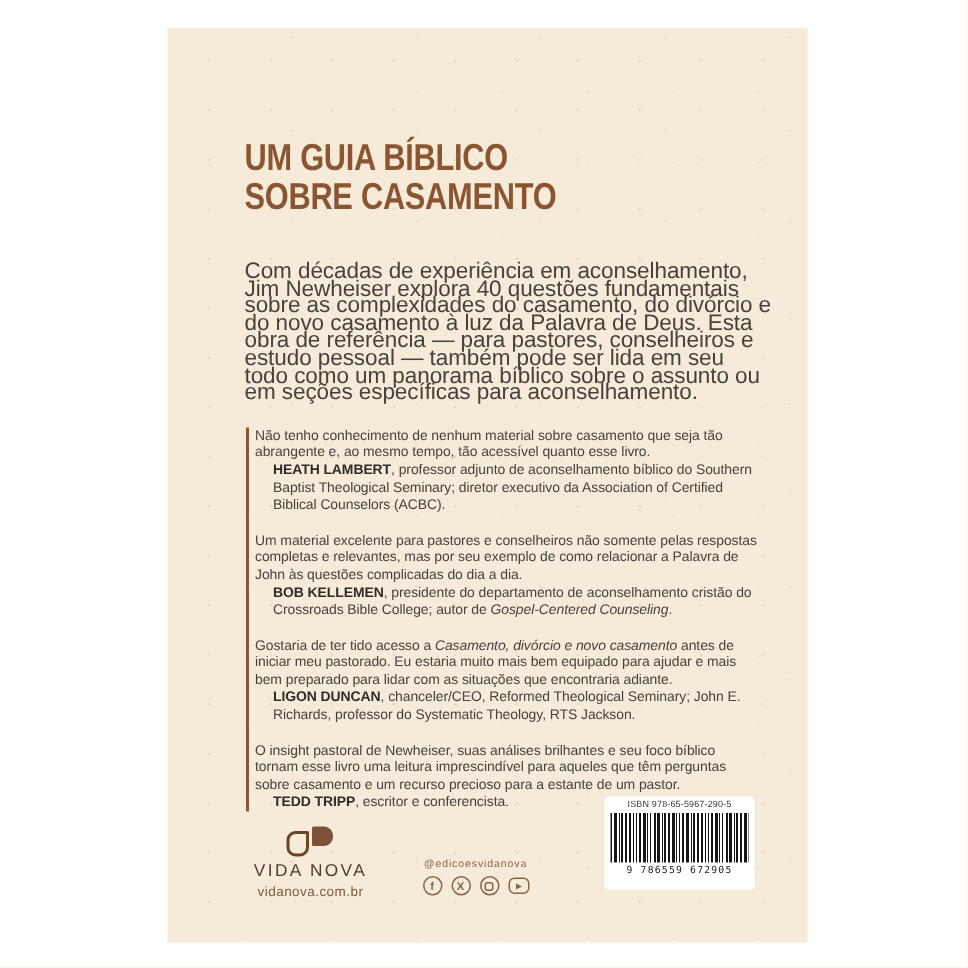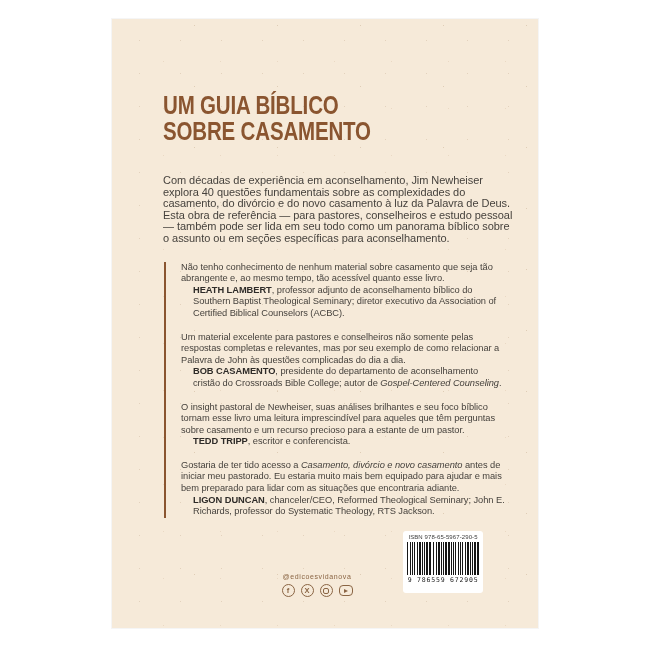--- a/index.html
+++ b/index.html
@@ -26,27 +26,27 @@
   }
   .title { color:#8a5530; line-height:26px;margin-top:40px; }
   .title .tline {
     display:block; font-size:25px; font-weight:700;
     letter-spacing:-0.2px; transform:scaleX(0.82); transform-origin:left;
     white-space:nowrap;
   }
   .intro {
     margin-top:31px;
     width:352px;
-    font-size:11px; line-height:11.6px; letter-spacing:-0.05px;
+    font-size:15px; line-height:11.6px; letter-spacing:-0.05px;
     color:#46423d;
   }
   .testimonials {
     margin-top:17px; margin-left:1px;
     border-left:2px solid #8a5530;
-    padding-left:15px;
+    padding-left:4px;
     width:342px;
   }
   .testimonial { margin-bottom:12px; }
   .testimonial p {
     font-size:9.3px; line-height:11.6px; letter-spacing:-0.05px;
     color:#46423d;
   }
   .testimonial .attribution { margin-left:12px; }
   .testimonial strong { color:#2e2b28; font-weight:700; }
   .testimonial em { font-style:italic;text-align:center; }
@@ -76,21 +76,21 @@
   .soc.youtube { border-radius:4px; width:14px; height:11px; margin-top:1px; }
   .yt-play {
     width:0; height:0;
     border-left:4px solid #8a6544;
     border-top:2.5px solid transparent;
     border-bottom:2.5px solid transparent;
   }
   .ig-square { width:6px; height:6px; border:1px solid #8a6544; border-radius:2px; }
 
   .barcode-box {
-    position:absolute; left:291px; top:512px; width:80px; height:62px;
+    position:absolute; left:291px; top:512px; width:100px; height:62px;
     background:#ffffff; border-radius:3px;
     padding:3px 4px 2px 4px; text-align:center;
   }
   .isbn-label { font-size:6px; letter-spacing:0.1px; color:#3c3c3c; white-space:nowrap; }
   .bars {
     margin-top:2px; height:33px; width:100%;
     background-image:repeating-linear-gradient(90deg,
       #161616 0 1.3px, transparent 1.3px 2.5px,
       #161616 2.5px 4.4px, transparent 4.4px 5.4px,
       #161616 5.4px 6.1px, transparent 6.1px 7.1px,
@@ -115,35 +115,43 @@
 
   <div class="testimonials">
 
     <div class="testimonial">
       <p class="quote"><span>Não tenho conhecimento de nenhum material sobre casamento que seja tão abrangente e, ao mesmo tempo, tão acessível quanto esse livro.</span><em></em><span></span></p>
       <p class="attribution"><strong>HEATH LAMBERT</strong><span>, professor adjunto de aconselhamento bíblico do Southern Baptist Theological Seminary; diretor executivo da Association of Certified Biblical Counselors (ACBC).</span><em></em><span></span></p>
     </div>
 
     <div class="testimonial">
       <p class="quote"><span>Um material excelente para pastores e conselheiros não somente pelas respostas completas e relevantes, mas por seu exemplo de como relacionar a Palavra de John às questões complicadas do dia a dia.</span><em></em><span></span></p>
-      <p class="attribution"><strong>BOB CASAMENTO</strong><span>, presidente do departamento de aconselhamento cristão do Crossroads Bible College; autor de </span><em>Gospel-Centered Counseling</em><span>.</span></p>
+      <p class="attribution"><strong>BOB KELLEMEN</strong><span>, presidente do departamento de aconselhamento cristão do Crossroads Bible College; autor de </span><em>Gospel-Centered Counseling</em><span>.</span></p>
+    </div>
+
+    <div class="testimonial">
+      <p class="quote"><span>Gostaria de ter tido acesso a </span><em>Casamento, divórcio e novo casamento</em><span> antes de iniciar meu pastorado. Eu estaria muito mais bem equipado para ajudar e mais bem preparado para lidar com as situações que encontraria adiante.</span></p>
+      <p class="attribution"><strong>LIGON DUNCAN</strong><span>, chanceler/CEO, Reformed Theological Seminary; John E. Richards, professor do Systematic Theology, RTS Jackson.</span><em></em><span></span></p>
     </div>
 
     <div class="testimonial">
       <p class="quote"><span>O insight pastoral de Newheiser, suas análises brilhantes e seu foco bíblico tornam esse livro uma leitura imprescindível para aqueles que têm perguntas sobre casamento e um recurso precioso para a estante de um pastor.</span><em></em><span></span></p>
       <p class="attribution"><strong>TEDD TRIPP</strong><span>, escritor e conferencista.</span><em></em><span></span></p>
     </div>
 
-    <div class="testimonial">
-      <p class="quote"><span>Gostaria de ter tido acesso a </span><em>Casamento, divórcio e novo casamento</em><span> antes de iniciar meu pastorado. Eu estaria muito mais bem equipado para ajudar e mais bem preparado para lidar com as situações que encontraria adiante.</span></p>
-      <p class="attribution"><strong>LIGON DUNCAN</strong><span>, chanceler/CEO, Reformed Theological Seminary; John E. Richards, professor do Systematic Theology, RTS Jackson.</span><em></em><span></span></p>
-    </div>
-
   </div>
 
+  <div class="logo-block">
+    <div class="logo-leaves">
+      <div class="leaf-outline"></div>
+      <div class="leaf-filled"></div>
+    </div>
+    <div class="publisher-name">VIDA NOVA</div>
+    <div class="publisher-site">vidanova.com.br</div>
+  </div>
 
   <div class="social-block">
     <div class="social-handle">@edicoesvidanova</div>
     <div class="social-icons">
       <div class="soc">f</div>
       <div class="soc">X</div>
       <div class="soc">
           <span class="ig-square"></span>
         </div>
       <div class="soc youtube">

